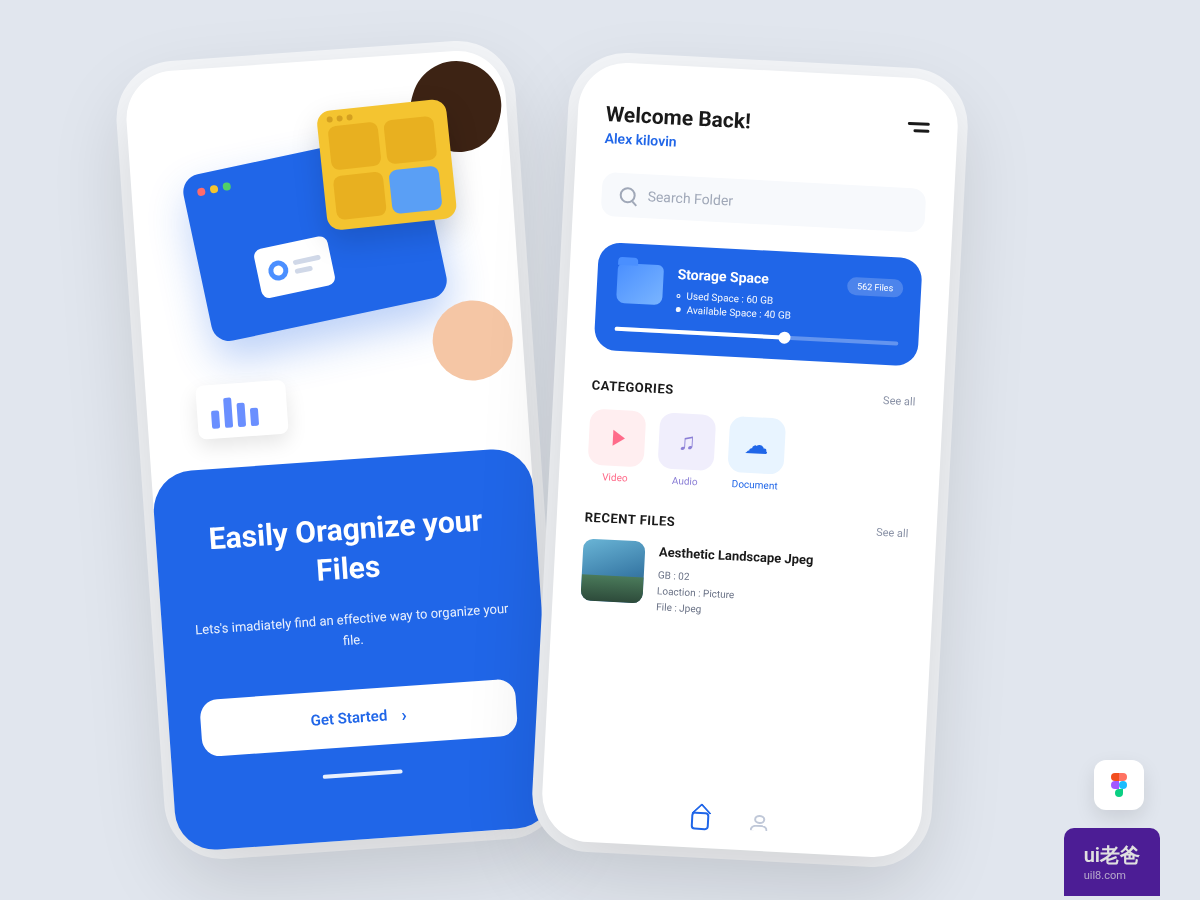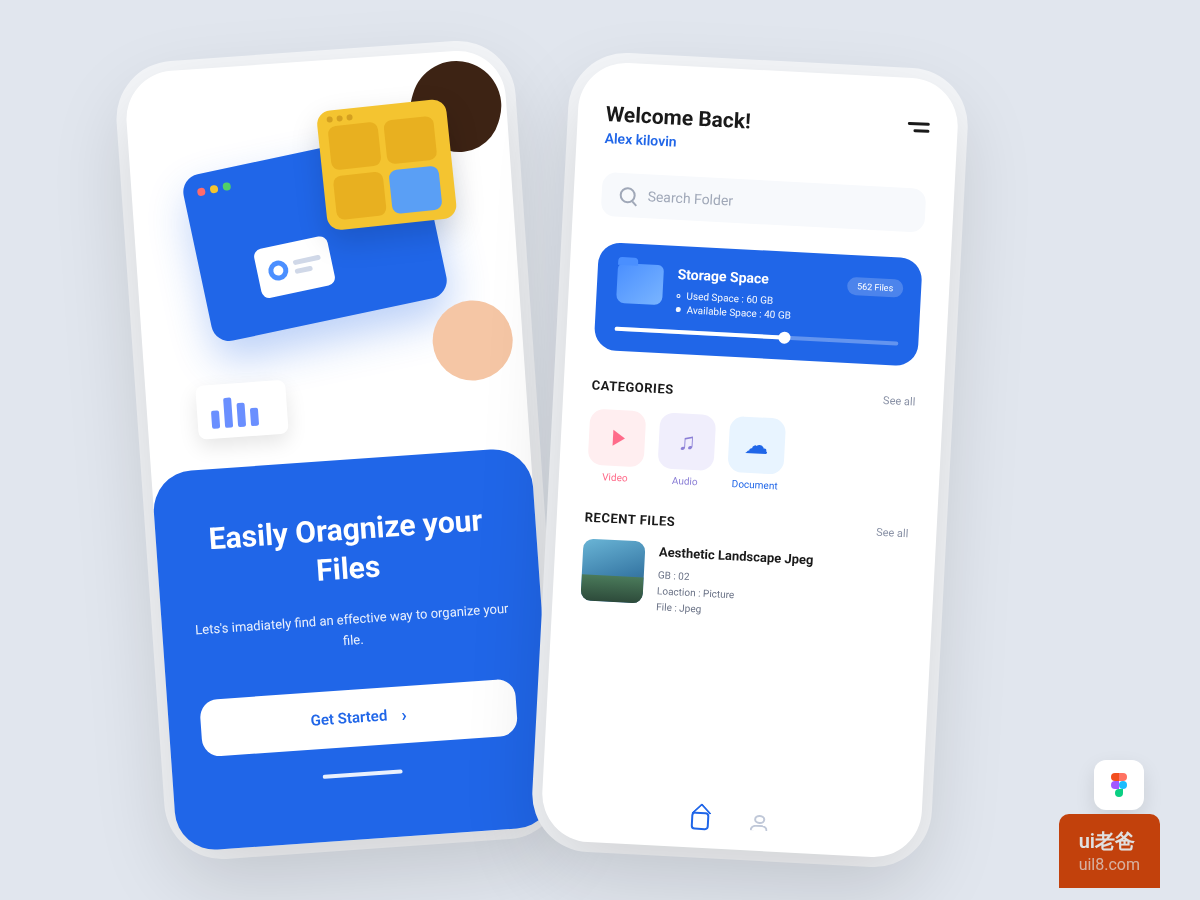--- a/index.html
+++ b/index.html
@@ -76,32 +76,32 @@
 .file-info{font-size:10px;color:#6a7286;line-height:1.6}
 .file-name{font-size:13px;font-weight:700;color:#1a1a1a;margin-bottom:4px}
 .bnav{position:absolute;bottom:16px;left:50%;transform:translateX(-50%);display:flex;gap:40px;align-items:center}
 .nav-icon{width:20px;height:20px;color:#c0c8d8}
 .nav-icon.active{color:#2066e8}
 .home-i{width:18px;height:18px;border:2px solid currentColor;border-radius:4px;position:relative}
 .home-i:before{content:'';position:absolute;top:-8px;left:1px;width:12px;height:12px;border:2px solid currentColor;border-bottom:none;border-right:none;transform:rotate(45deg);border-radius:2px 0 0 0}
 .user-i{width:16px;height:16px;display:flex;flex-direction:column;align-items:center}
 .user-i:before{content:'';width:7px;height:7px;border:2px solid currentColor;border-radius:50%;margin-bottom:1px}
 .user-i:after{content:'';width:14px;height:7px;border:2px solid currentColor;border-bottom:none;border-radius:8px 8px 0 0}
-.watermark{position:absolute;bottom:12px;right:40px;background:#c2410c;color:#e0e0e0;padding:14px 20px;border-radius:10px 10px 0 0;display:flex;align-items:center;gap:14px}
+.watermark{position:absolute;bottom:4px;right:40px;background:#4c1d95;color:#e0e0e0;padding:14px 20px;border-radius:10px 10px 0 0;display:flex;align-items:center;gap:14px}
 .wm-figma{position:absolute;bottom:90px;right:56px;width:50px;height:50px;background:#fff;border-radius:12px;display:flex;align-items:center;justify-content:center;box-shadow:0 8px 20px rgba(0,0,0,.1)}
 .figma-logo{display:flex;flex-direction:column;align-items:center}
 .fig-row{display:flex}
 .fig-shape{width:8px;height:8px}
 .fs1{background:#ff7262;border-radius:4px 0 0 4px}
 .fs2{background:#a259ff;border-radius:0 4px 4px 0}
 .fs3{background:#f24e1e;border-radius:4px 0 0 4px}
 .fs4{background:#1abcfe;border-radius:50%}
 .fs5{background:#0acf83;border-radius:4px 0 4px 4px}
 .wm-text{font-size:20px;font-weight:600}
-.wm-sub{font-size:16px;opacity:.7}
+.wm-sub{font-size:11px;opacity:.7}
 .note-i{width:20px;height:28px;position:relative}
 .note-i:before{content:'♫';font-size:24px}
 .cloud-i{font-size:24px}
 .play-i{width:0;height:0;border-left:12px solid currentColor;border-top:8px solid transparent;border-bottom:8px solid transparent;margin-left:4px}
 </style>
 </head>
 <body>
 
 <div class="phone phone1">
   <div class="p1-ill">

